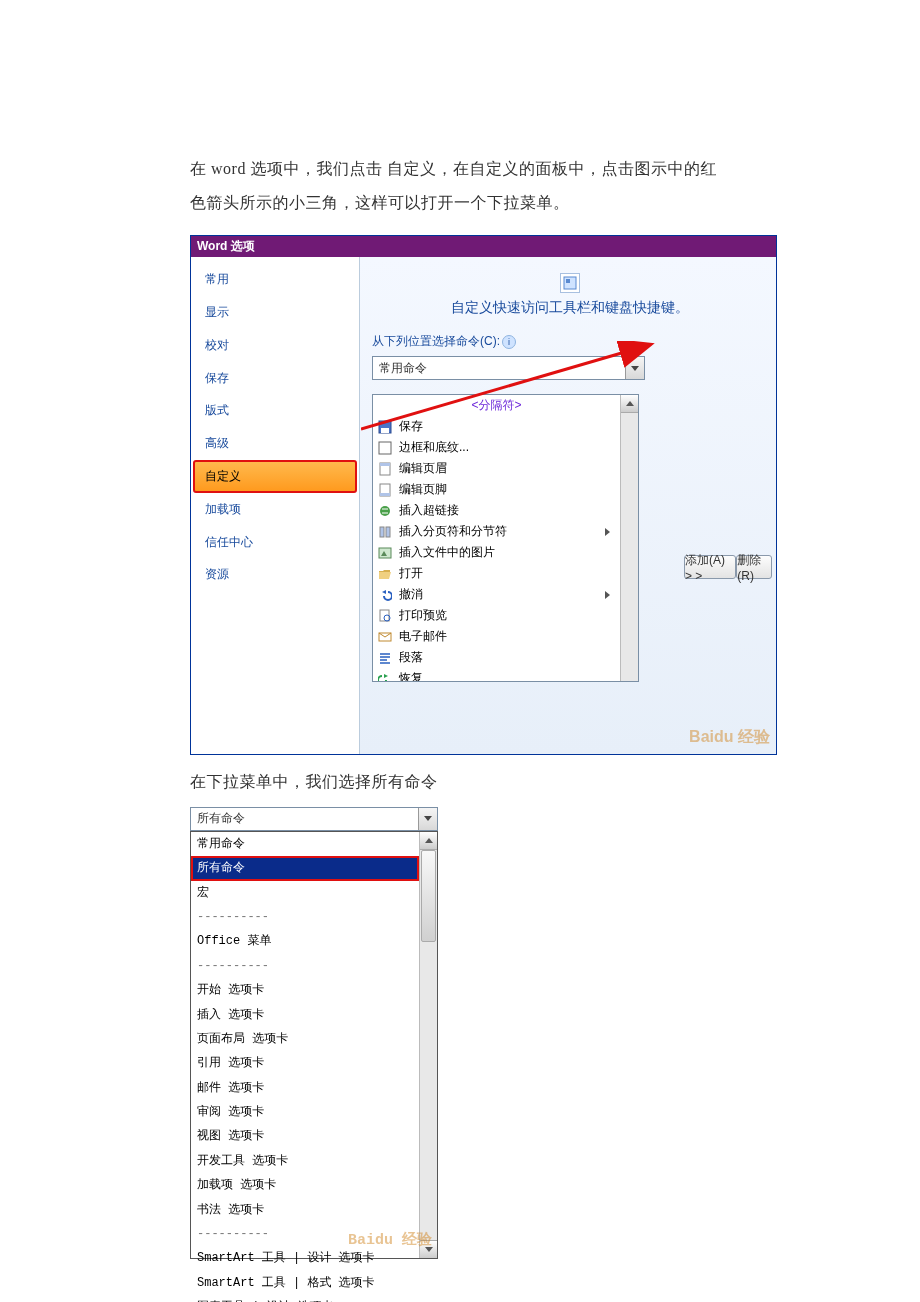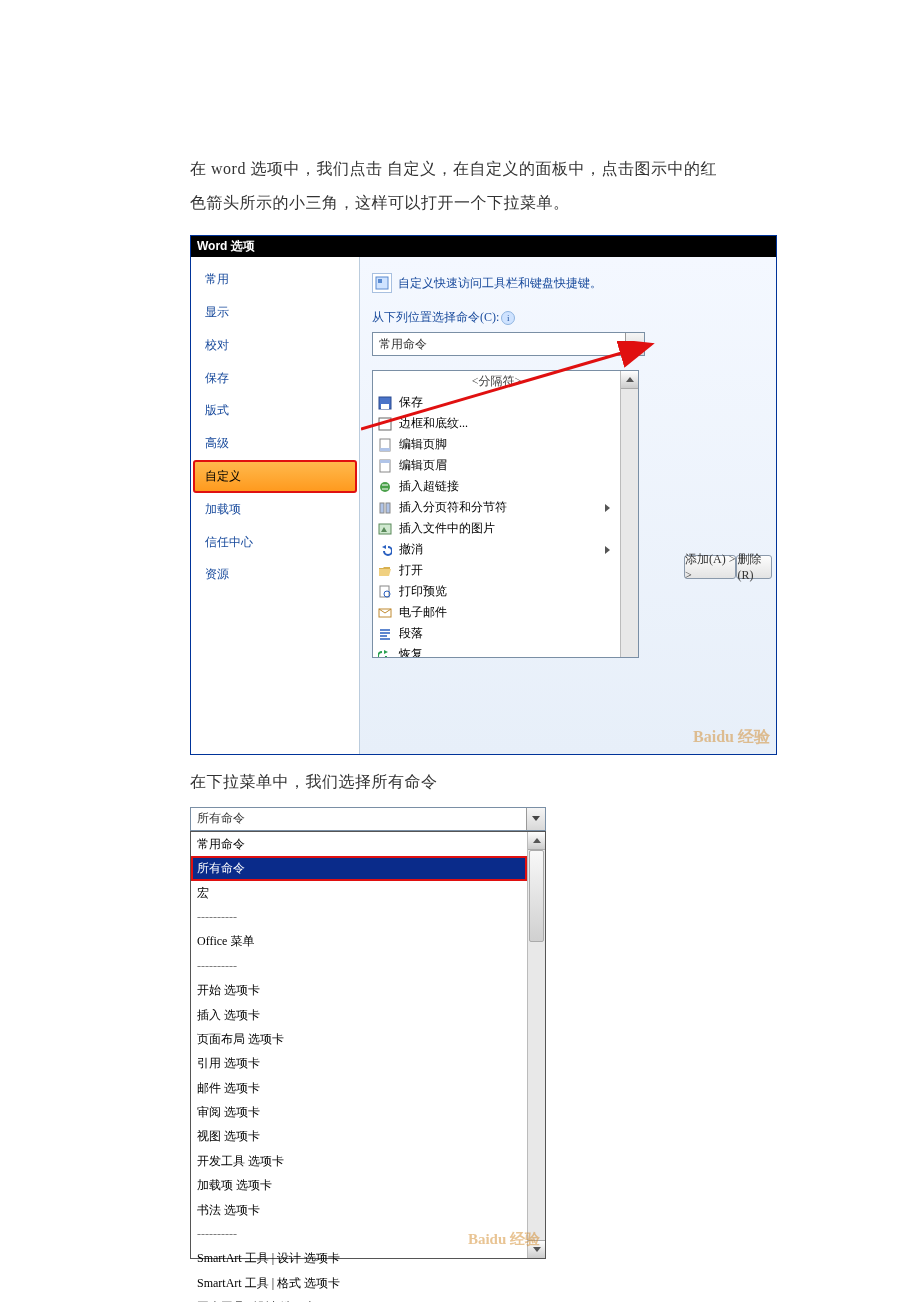--- a/index.html
+++ b/index.html
@@ -27,30 +27,29 @@
   .shot1 {
     width: 585px;
     border: 1px solid #003399;
     background: #d9e6f7;
     font-family: "Microsoft YaHei", sans-serif;
     font-size: 12px;
     position: relative;
     margin-bottom: 10px;
   }
   .shot1-titlebar {
-    background: #000000;
+    background: #701a75;
     color: #fff;
     font-weight: bold;
     padding: 2px 6px;
     font-size: 12px;
   }
   .shot1-body {
     display: flex;
     height: 497px;
-    font-family: Liberation Serif, serif;
   }
   .shot1-sidebar {
     width: 168px;
     background: #fff;
     border-right: 1px solid #bcd;
     padding-top: 6px;
   }
   .side-item {
     padding: 5px 14px;
     color: #184a9c;
@@ -69,23 +68,24 @@
     flex: 1;
     position: relative;
     background: linear-gradient(#f4f8ff, #e7eff9);
     padding: 10px 8px 0 12px;
     overflow: hidden;
   }
   .main-heading {
     display: flex;
     align-items: center;
     gap: 6px;
-    font-size: 12px;
+    font-size: 14px;
     color: #184a9c;
     margin: 6px 0 16px 0;
+    flex-direction: column;
   }
   .main-heading .hicon {
     width: 18px;
     height: 18px;
     display: inline-flex;
     align-items: center;
     justify-content: center;
     background: #fff;
     border: 1px solid #a8c0e0;
   }
@@ -133,21 +133,21 @@
   }
   .lb-row {
     display: flex;
     align-items: center;
     gap: 6px;
     padding: 1px 4px;
     font-size: 12px;
     color: #000;
     height: 19px;
   }
-  .lb-row.sep { justify-content:center; color:#404040; }
+  .lb-row.sep { justify-content:center; color:#6d28d9; }
   .lb-row .lbicon {
     width: 16px;
     height: 16px;
     display:flex;align-items:center;justify-content:center;
     font-size: 11px;
   }
   .lb-row .sub {
     margin-left:auto;
     width:0;height:0;
     border-top:4px solid transparent;
@@ -187,22 +187,22 @@
     left: 170px;
     top: 105px;
     pointer-events: none;
   }
   .watermark1 {
     position:absolute;right:6px;bottom:6px;opacity:0.5;color:#d38a2a;font-size:16px;font-weight:bold;
   }
 
   
   .shot2 {
-    width: 356px;
-    font-family: Liberation Serif, serif;
+    width: 248px;
+    font-family: Liberation Mono, monospace;
     font-size: 12px;
     position: relative;
     margin-top:0;
   }
   .combo2 {
     height: 22px;
     background: #fff;
     border: 1px solid #7a8fa5;
     display: flex;
     align-items: center;
@@ -315,33 +315,33 @@
                   <svg width="14" height="14">
                     <rect x="1" y="1" width="12" height="12" fill="none" stroke="#666"></rect>
                   </svg>
                 </span>
                 <span>边框和底纹...</span>
               </div>
               <div class="lb-row">
                 <span class="lbicon">
                   <svg width="14" height="14">
                     <rect x="2" y="1" width="10" height="12" fill="#fff" stroke="#888"></rect>
+                    <rect x="2" y="1" width="10" height="3" fill="#b0c4e8"></rect>
+                  </svg>
+                </span>
+                <span>编辑页眉</span>
+              </div>
+              <div class="lb-row">
+                <span class="lbicon">
+                  <svg width="14" height="14">
+                    <rect x="2" y="1" width="10" height="12" fill="#fff" stroke="#888"></rect>
                     <rect x="2" y="10" width="10" height="3" fill="#b0c4e8"></rect>
                   </svg>
                 </span>
                 <span>编辑页脚</span>
-              </div>
-              <div class="lb-row">
-                <span class="lbicon">
-                  <svg width="14" height="14">
-                    <rect x="2" y="1" width="10" height="12" fill="#fff" stroke="#888"></rect>
-                    <rect x="2" y="1" width="10" height="3" fill="#b0c4e8"></rect>
-                  </svg>
-                </span>
-                <span>编辑页眉</span>
               </div>
               <div class="lb-row">
                 <span class="lbicon">
                   <svg width="14" height="14">
                     <circle cx="7" cy="7" r="5" fill="#4aa04a"></circle>
                     <path d="M4 5h6M4 9h6" stroke="#fff" stroke-width="1"></path>
                   </svg>
                 </span>
                 <span>插入超链接</span>
               </div>
@@ -360,35 +360,35 @@
                   <svg width="14" height="14">
                     <rect x="1" y="2" width="12" height="10" fill="#cfe8cf" stroke="#5a8a5a"></rect>
                     <polygon points="3,10 6,5 9,10" fill="#5a8a5a"></polygon>
                   </svg>
                 </span>
                 <span>插入文件中的图片</span>
               </div>
               <div class="lb-row">
                 <span class="lbicon">
                   <svg width="14" height="14">
+                    <path d="M1 4h4l1-1h6v2H1z" fill="#d8b050"></path>
+                    <path d="M1 5h12l-2 7H1z" fill="#f0d080"></path>
+                  </svg>
+                </span>
+                <span>打开</span>
+              </div>
+              <div class="lb-row">
+                <span class="lbicon">
+                  <svg width="14" height="14">
                     <path d="M10 4a4 4 0 1 1-4 4" fill="none" stroke="#2a60c0" stroke-width="2"></path>
                     <polygon points="4,4 8,2 8,6" fill="#2a60c0"></polygon>
                   </svg>
                 </span>
                 <span>撤消</span>
                 <span class="sub"></span>
-              </div>
-              <div class="lb-row">
-                <span class="lbicon">
-                  <svg width="14" height="14">
-                    <path d="M1 4h4l1-1h6v2H1z" fill="#d8b050"></path>
-                    <path d="M1 5h12l-2 7H1z" fill="#f0d080"></path>
-                  </svg>
-                </span>
-                <span>打开</span>
               </div>
               <div class="lb-row">
                 <span class="lbicon">
                   <svg width="14" height="14">
                     <rect x="2" y="1" width="9" height="11" fill="#fff" stroke="#888"></rect>
                     <circle cx="9" cy="9" r="3" fill="none" stroke="#2a60c0"></circle>
                   </svg>
                 </span>
                 <span>打印预览</span>
               </div>

